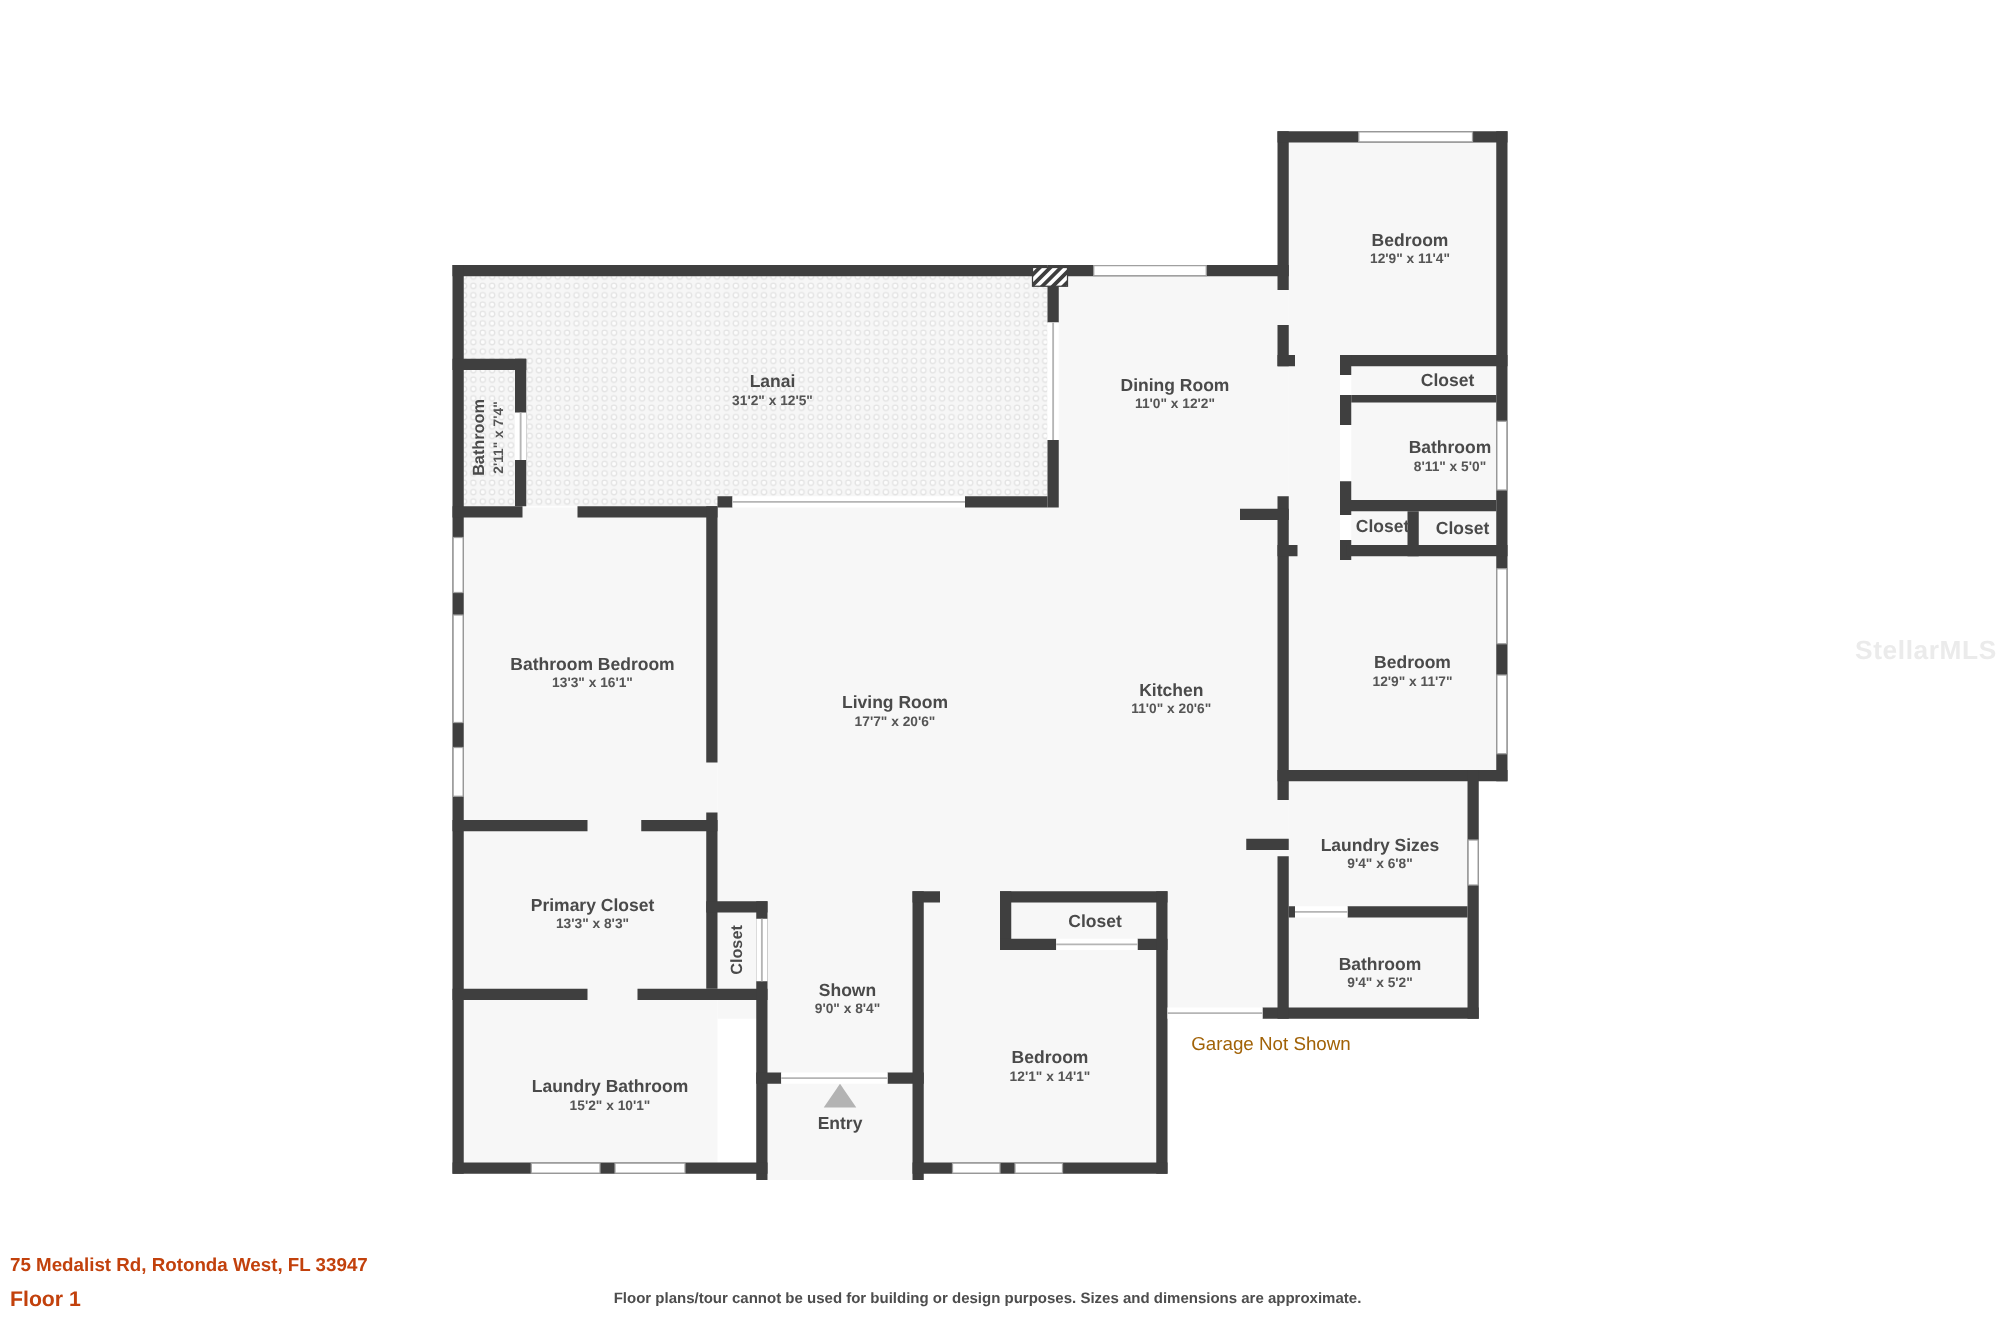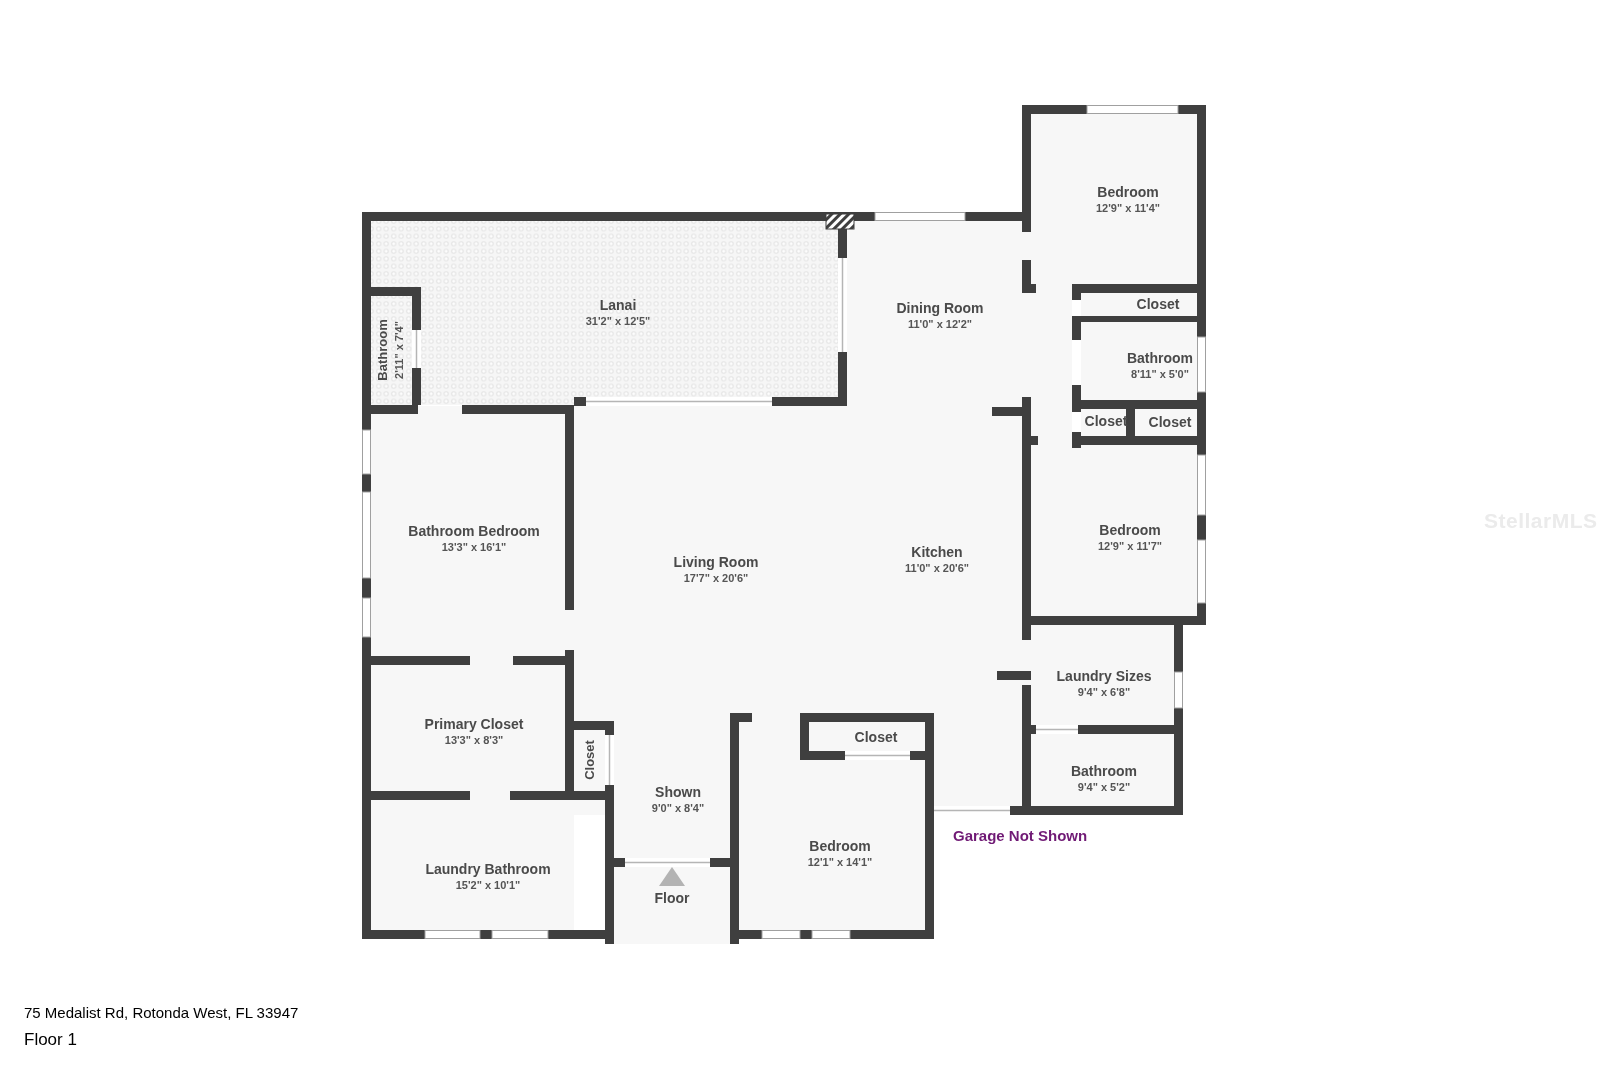--- a/index.html
+++ b/index.html
@@ -5,22 +5,22 @@
   html,body{margin:0;padding:0;background:#ffffff;}
   #stage{position:relative;width:1600px;height:1066px;background:#ffffff;overflow:hidden;
          font-family:"Liberation Sans",sans-serif;}
   #plan-svg{position:absolute;left:0;top:0;}
   .rlabel{position:absolute;transform:translate(-50%,-50%);text-align:center;color:#4a4a4a;
           white-space:nowrap;line-height:1.3;}
   .rlabel .rname{display:block;font-size:14px;font-weight:700;}
   .rlabel .rdims{display:block;font-size:11px;font-weight:700;color:#555555;}
   .rlabel.vert{transform:translate(-50%,-50%) rotate(-90deg);}
   .rlabel.small .rname{font-size:13px;}
-  .note{position:absolute;color:#701a75;font-weight:700;font-size:15px;white-space:nowrap;}
-  .addr{position:absolute;left:24px;color:#000000;font-weight:400;font-size:15px;white-space:nowrap;}
+  .note{position:absolute;color:#a16207;font-weight:400;font-size:15px;white-space:nowrap;}
+  .addr{position:absolute;left:8px;color:#c2410c;font-weight:700;font-size:15px;white-space:nowrap;}
   .disclaimer{position:absolute;left:790px;top:1031px;transform:translateX(-50%);
               color:#4d4d4d;font-weight:700;font-size:12px;white-space:nowrap;}
   .watermark{position:absolute;left:1484px;top:509px;color:#ebebeb;font-weight:700;
              font-size:21px;letter-spacing:.5px;white-space:nowrap;}
 </style>
 </head>
 <body>
 
 <div id="stage">
 
@@ -247,21 +247,22 @@
 </div>
 <div class="rlabel" style="left:876px;top:737px">
   <span class="rname">Closet</span>
 </div>
 <div class="rlabel" style="left:840px;top:853px">
   <span class="rname">Bedroom</span>
   <span class="rdims">12'1" x 14'1"</span>
 </div>
 
 <div class="rlabel" style="left:672px;top:898px">
-  <span class="rname">Floor</span>
+  <span class="rname">Entry</span>
 </div>
 <div class="note" style="left:953px;top:827px">Garage Not Shown</div>
 
 <div class="addr" style="top:1004px">75 Medalist Rd, Rotonda West, FL 33947</div>
 <div class="addr" style="top:1030px;font-size:17px">Floor 1</div>
+<div class="disclaimer">Floor plans/tour cannot be used for building or design purposes. Sizes and dimensions are approximate.</div>
 <div class="watermark">StellarMLS</div>
 
 </div>
 
 </body></html>

